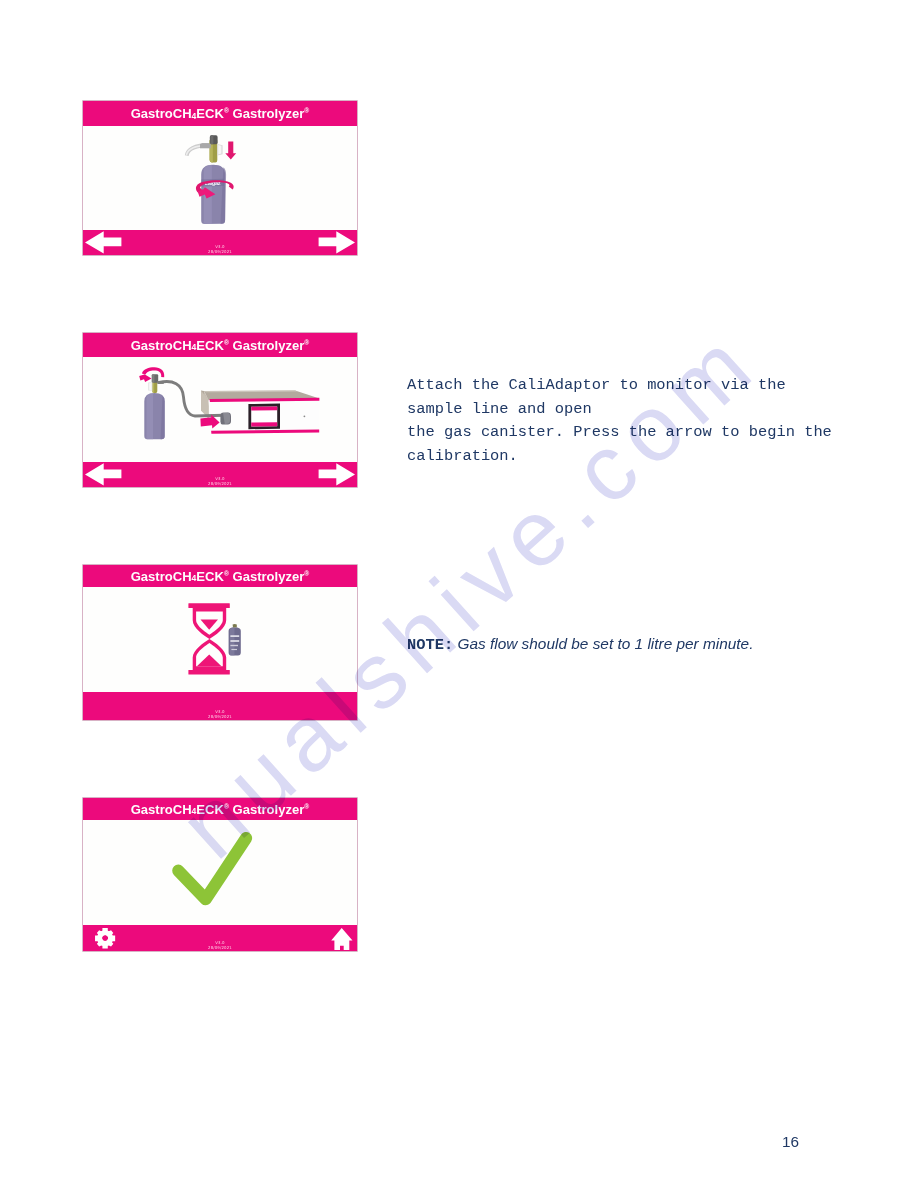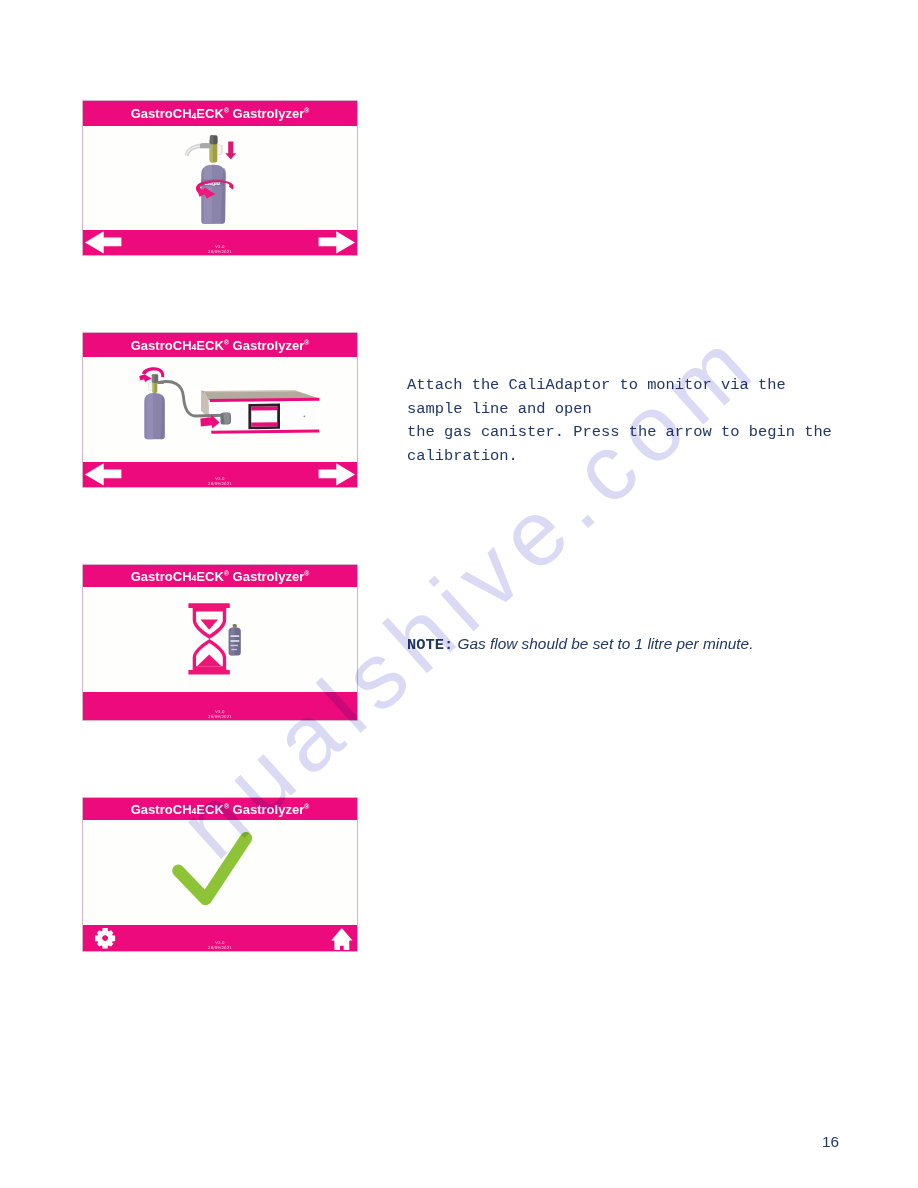--- a/index.html
+++ b/index.html
@@ -287,17 +287,17 @@
         <div>28/09/2021</div>
       </div>
     </div>
   </div>
 
 
   <div class="watermark">
     <div class="wm-text">manualshive.com</div>
   </div>
 
-  <div class="pagenum" style="left:822px;top:1133px;">
+  <div class="pagenum" style="left:782px;top:1133px;">
     <span>16</span>
   </div>
 
 </div>
 
 </body></html>

